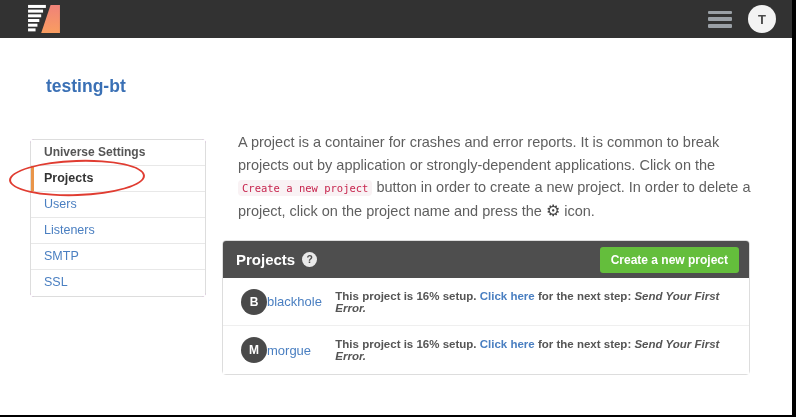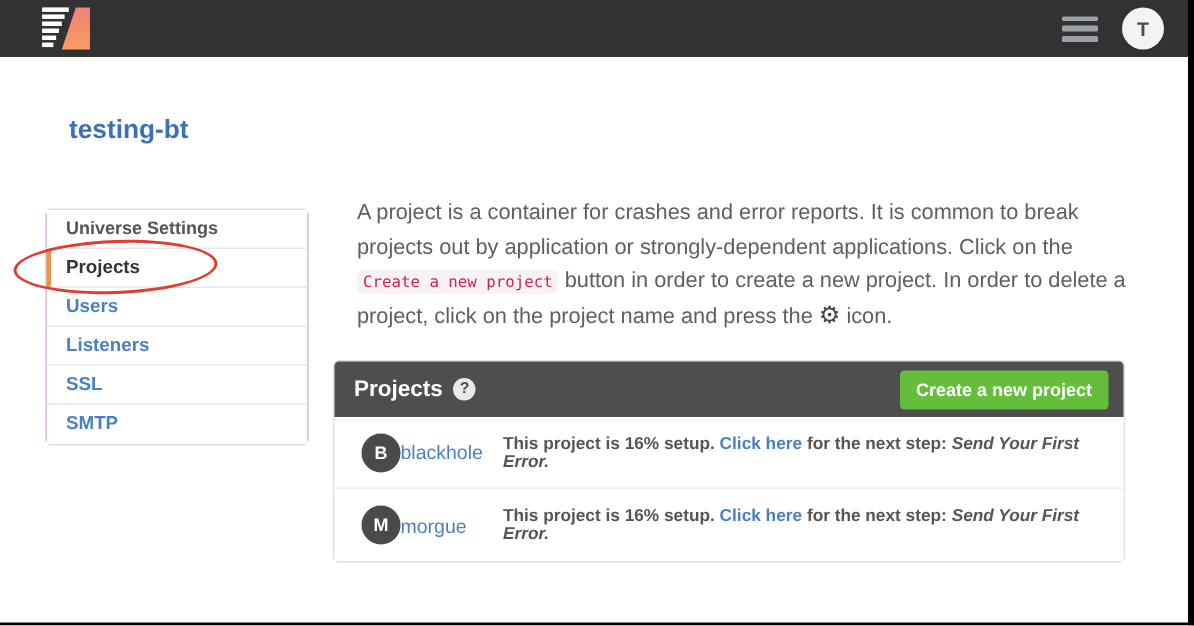--- a/index.html
+++ b/index.html
@@ -18,21 +18,21 @@
     width:28px; height:28px; border-radius:50%; background:#f3f3f3;
     display:flex; align-items:center; justify-content:center;
     color:#4a4a4a; font-weight:bold; font-size:13px; cursor:pointer;
   }
   
   .page-title { position:absolute; left:30px; top:76px; font-size:17.5px; font-weight:bold; color:#3a70b5;margin-left:16px; }
   
   .sidebar { position:absolute; left:30px; top:139px; width:176px; background:#a21caf;
              border:1px solid #ddd; border-radius:4px; }
   .sb-item { height:26px; line-height:25px; padding-left:13px; font-size:12.5px;
-             border-bottom:1px solid #e8e8e8; background:#fff;font-weight:bold; }
+             border-bottom:1px solid #e8e8e8; background:#fff; }
   .sb-item:last-child { border-bottom:none; }
   .sb-header { font-weight:bold; color:#555; font-size:12px; cursor:default; }
   .sb-link { color:#4a7fc1; cursor:pointer; }
   .sb-active { font-weight:bold; color:#333; border-left:3px solid #e9954a; padding-left:10px; cursor:pointer; }
   .red-ellipse {
     position:absolute; left:9px; top:160px; width:136px; height:36px;
     border:2px solid #e03c31; border-radius:50%;
     transform:rotate(-2deg); pointer-events:none; z-index:5;
   }
   
@@ -98,22 +98,22 @@
     </div>
   </header>
 
   <div class="page-title">testing-bt</div>
 
   <aside class="sidebar">
     <div class="sb-item sb-header">Universe Settings</div>
     <div class="sb-item sb-active">Projects</div>
     <div class="sb-item sb-link">Users</div>
     <div class="sb-item sb-link">Listeners</div>
+    <div class="sb-item sb-link">SMTP</div>
     <div class="sb-item sb-link">SSL</div>
-    <div class="sb-item sb-link">SMTP</div>
   </aside>
 
   <div class="red-ellipse"></div>
 
   <p class="intro"><span>A project is a container for crashes and error reports. It is common to break projects out by application or strongly-dependent applications. Click on the </span><code class="inline-code">Create a new project</code><span> button in order to create a new project. In order to delete a project, click on the project name and press the </span><span class="gear">⚙</span><span> icon.</span></p>
 
   <section class="panel">
     <div class="panel-header">
       <span class="panel-title">Projects</span>
       <span class="help-icon">?</span>

